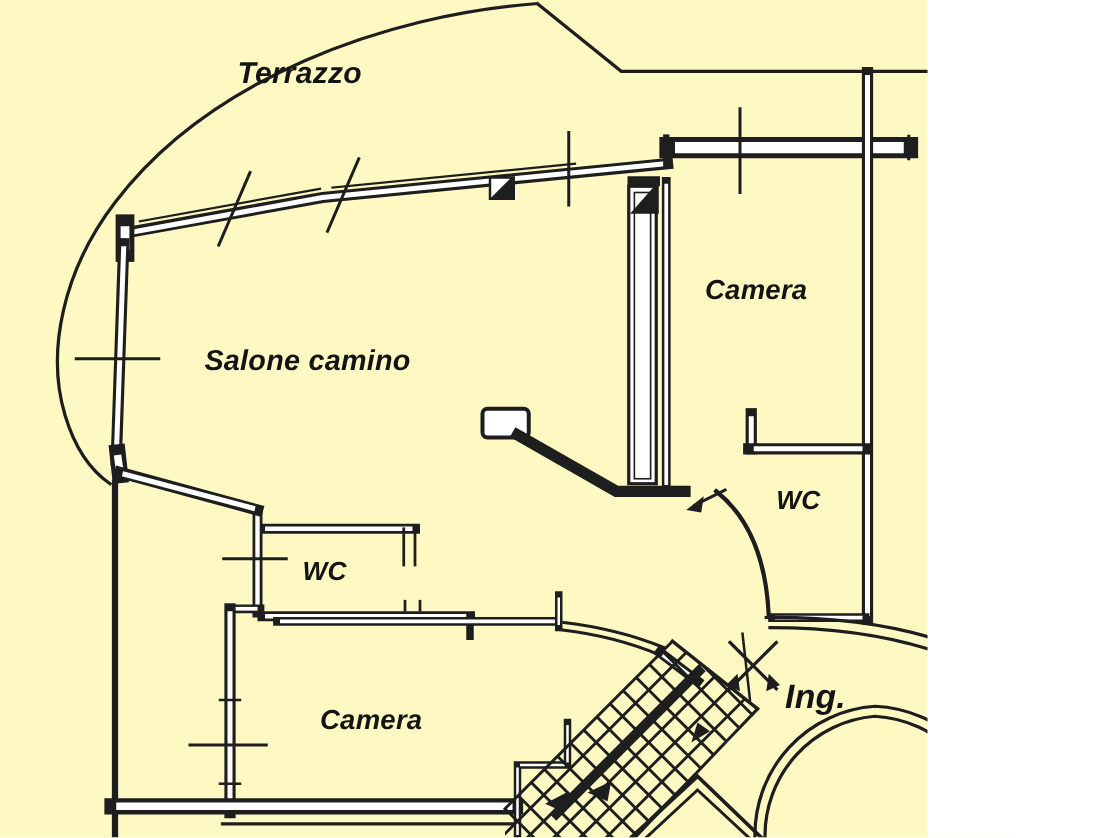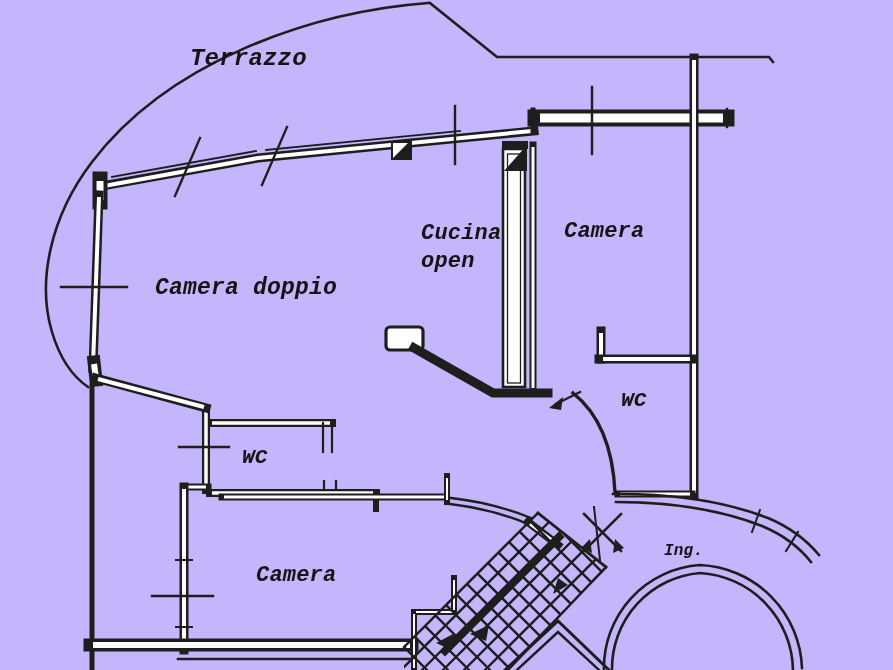--- a/index.html
+++ b/index.html
@@ -1,18 +1,18 @@
 <!DOCTYPE html>
 <html><head>
 <meta charset="utf-8">
 <style>
   html,body{margin:0;padding:0;background:#fff;}
   #stage{
-    position:relative;width:893px;height:670px;background:#c4b5fd;overflow:hidden;
-    font-family:Liberation Mono, monospace;
+    position:relative;width:742px;height:670px;background:#fef9c3;overflow:hidden;
+    font-family:Liberation Sans, sans-serif;
   }
   #stage svg{position:absolute;left:0;top:0;}
   
   .wb{fill:none;stroke:#1e1e1e;stroke-linecap:square;stroke-linejoin:miter;}
   .ww{fill:none;stroke:#ffffff;stroke-linecap:butt;stroke-linejoin:miter;}
   .ln{fill:none;stroke:#1e1e1e;stroke-linecap:square;}
   .fill{fill:#1e1e1e;stroke:none;}
   .room-label{
     position:absolute;color:#141414;font-weight:700;font-style:italic;
     white-space:nowrap;letter-spacing:.2px;line-height:1.25;
@@ -186,31 +186,27 @@
       <path class="ln" stroke-width="2.4" d="M 592,87 L 592,154"></path>
       <path class="ln" stroke-width="2.4" d="M 61,287 L 127,287"></path>
       <path class="ln" stroke-width="2.4" d="M 179,447 L 229,447"></path>
       <path class="ln" stroke-width="2.4" d="M 152,596 L 213,596"></path>
     </g>
   </svg>
 
   <div class="room-label" style="left:190px;top:44px;font-size:24px;">Terrazzo</div>
 
   <div class="room-label centered" style="left:146px;top:274px;width:200px;font-size:23px;">
-    <span>Camera doppio</span><br>
+    <span>Salone camino</span><br>
   </div>
 
-  <div class="room-label" style="left:421px;top:220px;font-size:22px;">
-    <span>Cucina</span><br>
-    <span>open</span>
-  </div>
 
   <div class="room-label" style="left:564px;top:218px;font-size:22px;">Camera</div>
 
   <div class="room-label" style="left:621px;top:388px;font-size:21px;">WC</div>
 
   <div class="room-label" style="left:242px;top:445px;font-size:21px;">WC</div>
 
   <div class="room-label" style="left:256px;top:562px;font-size:22px;">Camera</div>
 
-  <div class="room-label" style="left:628px;top:541px;font-size:16px;margin-left:36px;">Ing.</div>
+  <div class="room-label" style="left:628px;top:541px;font-size:27px;">Ing.</div>
 
 </div>
 
 </body></html>

